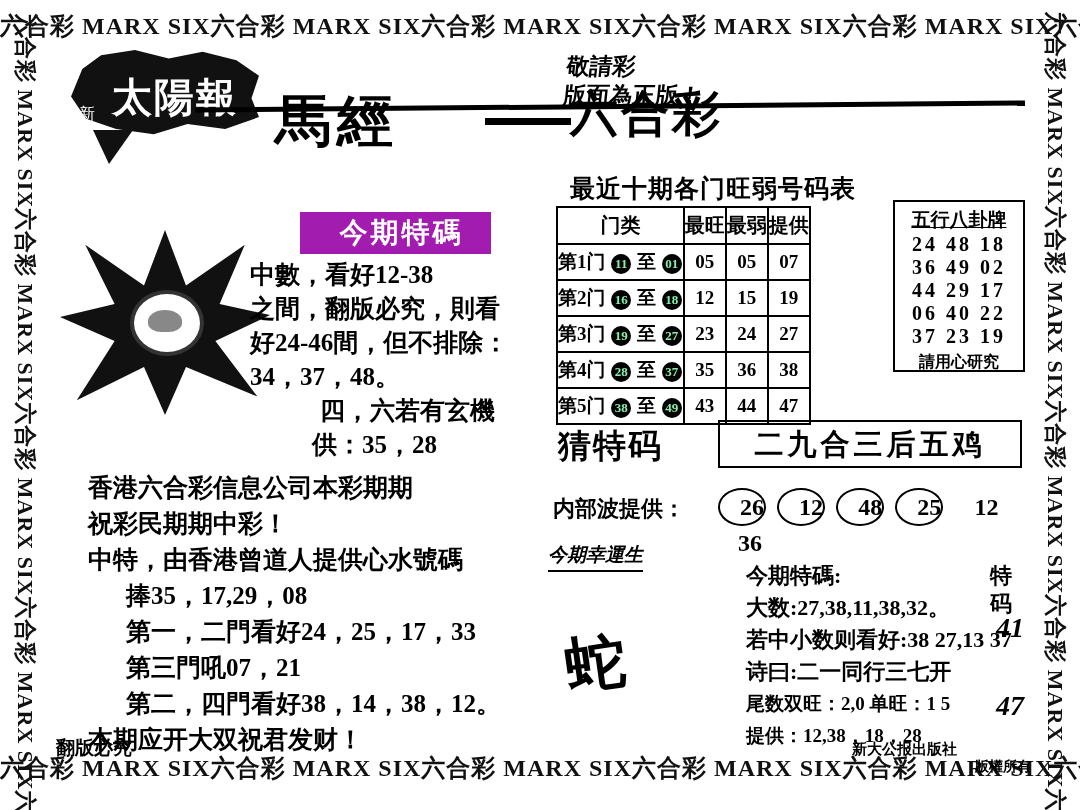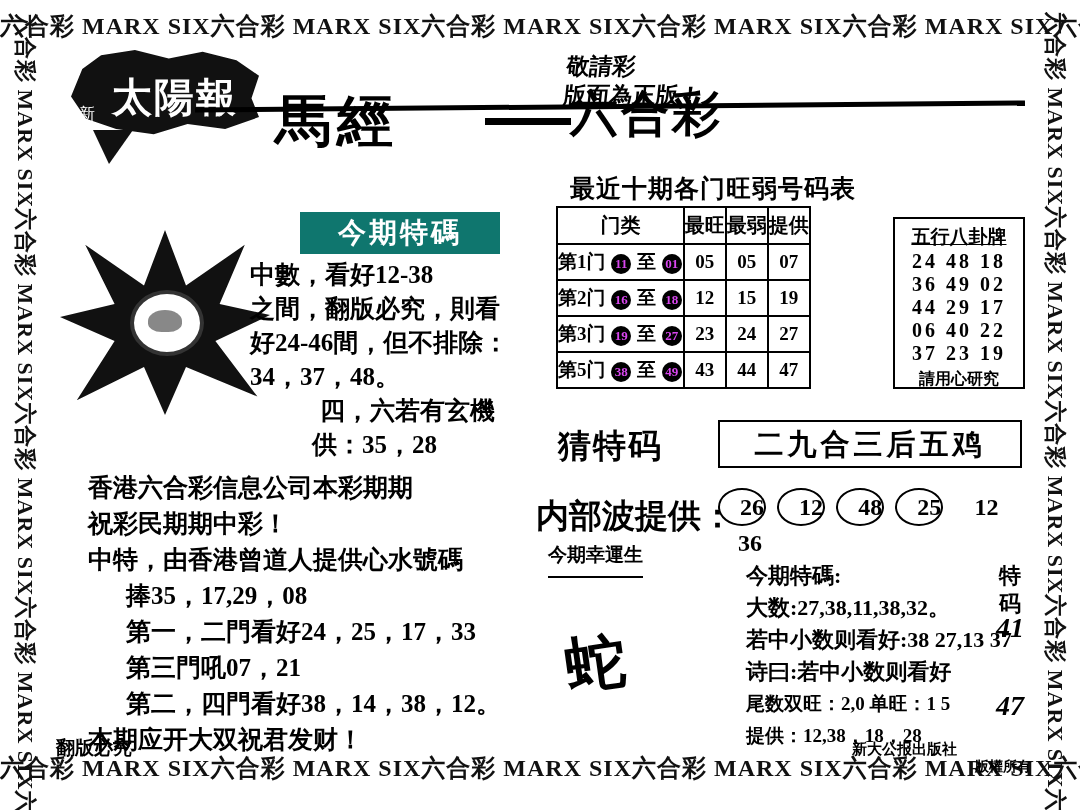--- a/index.html
+++ b/index.html
@@ -93,21 +93,21 @@
   .star-core{
     position:absolute;left:70px;top:60px;width:66px;height:58px;
     border-radius:50%;background:#fff;border:4px solid #333;
   }
   .star-core::after{
     content:"";position:absolute;left:14px;top:16px;width:34px;height:22px;
     background:#888;border-radius:50% 50% 40% 40%;
   }
 
   .special-banner{
-    position:absolute;left:300px;top:212px;width:200px;height:42px;background:#0f766e;
+    position:absolute;left:300px;top:212px;width:179px;height:42px;background:#a21caf;padding-left:12px;
   }
   .special-banner span{
     display:block;color:#fff;text-align:center;line-height:42px;
     font-size:28px;font-weight:bold;letter-spacing:3px;
     font-family:"Liberation Serif","DejaVu Serif",serif;
   }
 
   .left-lines{
     position:absolute;left:250px;top:258px;width:290px;
     font-family:"Liberation Serif","DejaVu Serif",serif;
@@ -141,26 +141,26 @@
   }
   table.grid td,table.grid th{
     border:2px solid #000;
     font-size:19px;font-weight:bold;text-align:center;
     padding:4px 0;height:24px;
   }
   table.grid th{font-size:20px;}
   td.rowhead{font-size:18px;white-space:nowrap;text-align:left;padding-left:4px;}
   .ball{
     display:inline-block;width:20px;height:20px;line-height:20px;
-    border-radius:50%;background:#000;color:#d946ef;font-size:13px;
+    border-radius:50%;background:#000;color:#86efac;font-size:13px;
     text-align:center;vertical-align:middle;margin:0 1px;
   }
 
   .bagua{
-    position:absolute;left:893px;top:217px;width:128px;height:168px;
+    position:absolute;left:893px;top:200px;width:128px;height:168px;
     border:2px solid #000;
   }
   .bagua .bt{
     text-align:center;font-size:19px;font-weight:bold;margin-top:5px;
     font-family:"Liberation Serif","DejaVu Serif",serif;
     text-decoration:underline;
   }
   .bagua .row{
     text-align:center;font-size:20px;font-weight:bold;letter-spacing:3px;
     font-family:"Liberation Serif","DejaVu Serif",serif;line-height:23px;
@@ -179,56 +179,56 @@
     position:absolute;left:718px;top:420px;width:300px;height:44px;
     border:2px solid #000;
   }
   .guess-box span{
     display:block;text-align:center;line-height:44px;
     font-size:29px;font-weight:bold;letter-spacing:4px;
     font-family:"Liberation Serif","DejaVu Serif",serif;
   }
 
   .wave-label{
-    position:absolute;left:536px;top:494px;
-    font-size:33px;font-weight:bold;
+    position:absolute;left:553px;top:494px;
+    font-size:22px;font-weight:bold;
     font-family:"Liberation Serif","DejaVu Serif",serif;
   }
   .wave-nums{position:absolute;left:718px;top:488px;width:310px;}
   .wave-nums .num{
     display:inline-block;width:44px;height:34px;line-height:34px;
     border:2px solid #000;border-radius:50%;
     text-align:right;font-size:24px;font-weight:bold;margin-right:6px;
     font-family:"Liberation Serif","DejaVu Serif",serif;
   }
   .wave-nums .num.plain{border:none;}
 
   .lucky-label{
     position:absolute;left:548px;top:542px;
     font-size:19px;font-weight:bold;
     font-family:"Liberation Serif","DejaVu Serif",serif;
-    border-bottom:2px solid #000;padding-bottom:8px;
+    border-bottom:2px solid #000;padding-bottom:2px;font-style:italic;
   }
   .snake{
     position:absolute;left:565px;top:620px;width:120px;height:70px;
     font-size:60px;font-weight:bold;
     font-family:"Liberation Serif","DejaVu Serif",serif;
     transform:rotate(-8deg);
   }
 
   .right-block{
     position:absolute;left:746px;top:560px;width:300px;
     font-family:"Liberation Serif","DejaVu Serif",serif;
     font-size:22px;line-height:32px;font-weight:bold;
   }
   .right-block .small{font-size:19px;}
   .side-tag{
     position:absolute;left:990px;top:562px;width:40px;
     font-family:"Liberation Serif","DejaVu Serif",serif;
-    font-size:22px;font-weight:bold;line-height:28px;text-align:center;
+    font-size:22px;font-weight:bold;line-height:28px;text-align:left;
   }
   .num41{
     position:absolute;left:996px;top:612px;font-size:28px;font-weight:bold;
     font-family:"Liberation Serif","DejaVu Serif",serif;font-style:italic;
   }
   .num47{
     position:absolute;left:996px;top:690px;font-size:28px;font-weight:bold;
     font-family:"Liberation Serif","DejaVu Serif",serif;font-style:italic;
   }
   .publisher{
@@ -338,20 +338,31 @@
           <span class="ball">19</span>
           <span>至</span>
           <span class="ball">27</span>
         </td>
         <td>23</td>
         <td>24</td>
         <td>27</td>
       </tr>
       <tr>
         <td class="rowhead">
+          <span>第4门</span>
+          <span class="ball">28</span>
+          <span>至</span>
+          <span class="ball">37</span>
+        </td>
+        <td>35</td>
+        <td>36</td>
+        <td>38</td>
+      </tr>
+      <tr>
+        <td class="rowhead">
           <span>第5门</span>
           <span class="ball">38</span>
           <span>至</span>
           <span class="ball">49</span>
         </td>
         <td>43</td>
         <td>44</td>
         <td>47</td>
       </tr>
     </tbody>
@@ -382,21 +393,21 @@
     <span class="num plain">36</span>
   </div>
 
   <div class="lucky-label">今期幸運生</div>
   <div class="snake">蛇</div>
 
   <div class="right-block">
     <div>今期特碼:</div>
     <div>大数:27,38,11,38,32。</div>
     <div>若中小数则看好:38 27,13 37</div>
-    <div>诗曰:若中小数则看好</div>
+    <div>诗曰:二一同行三七开</div>
     <div class="small">尾数双旺：2,0 单旺：1 5</div>
     <div class="small">提供：12,38，18，28</div>
   </div>
   <div class="side-tag">特 码</div>
   <div class="num41">41</div>
   <div class="num47">47</div>
 
   <div class="publisher">新大公报出版社</div>
   <div class="rights">版權所有</div>
 </div>

